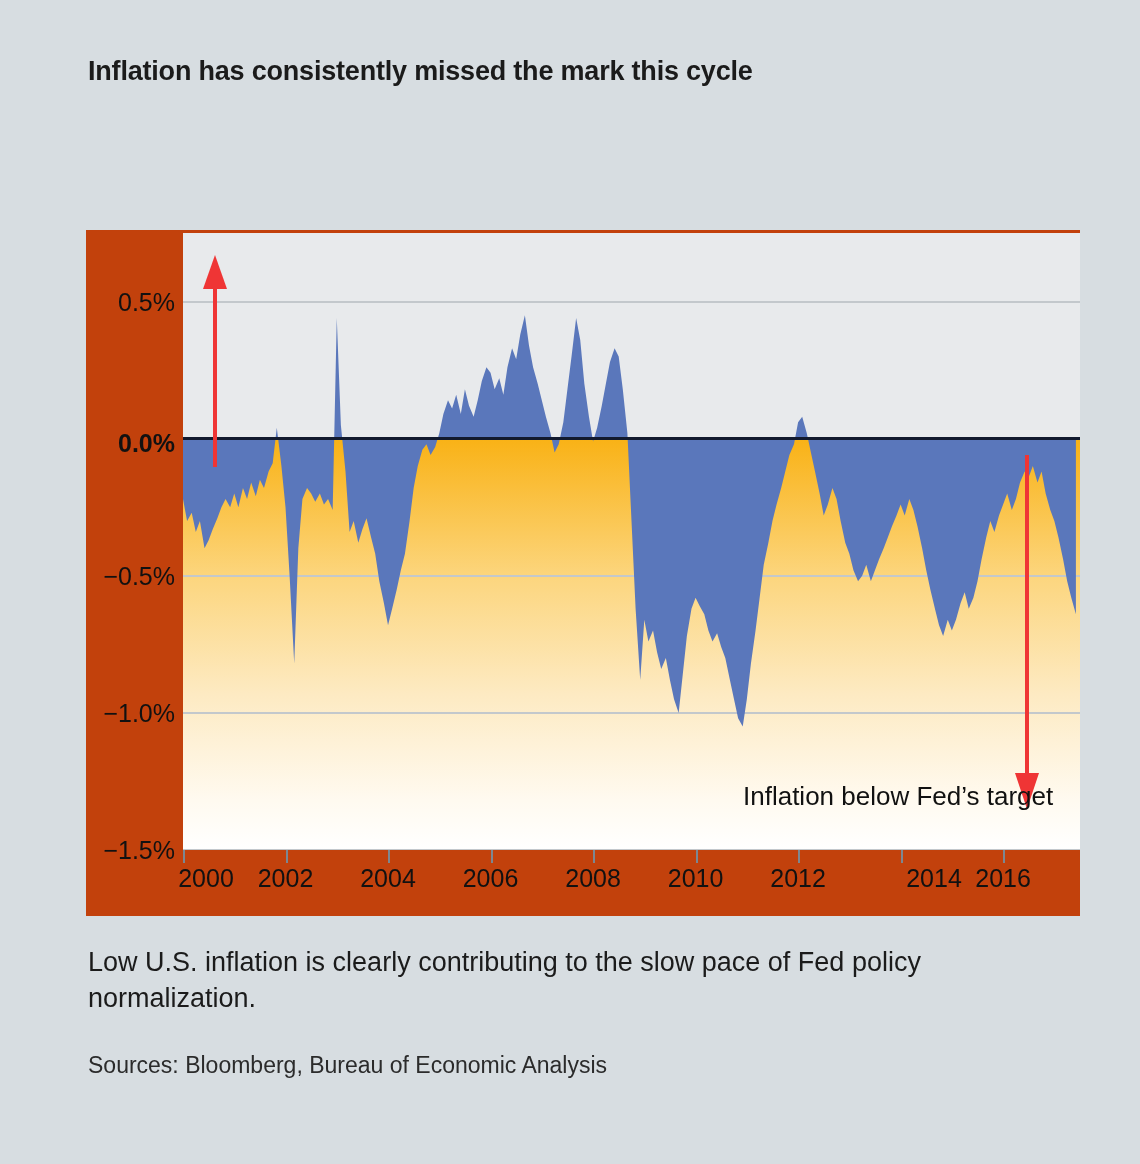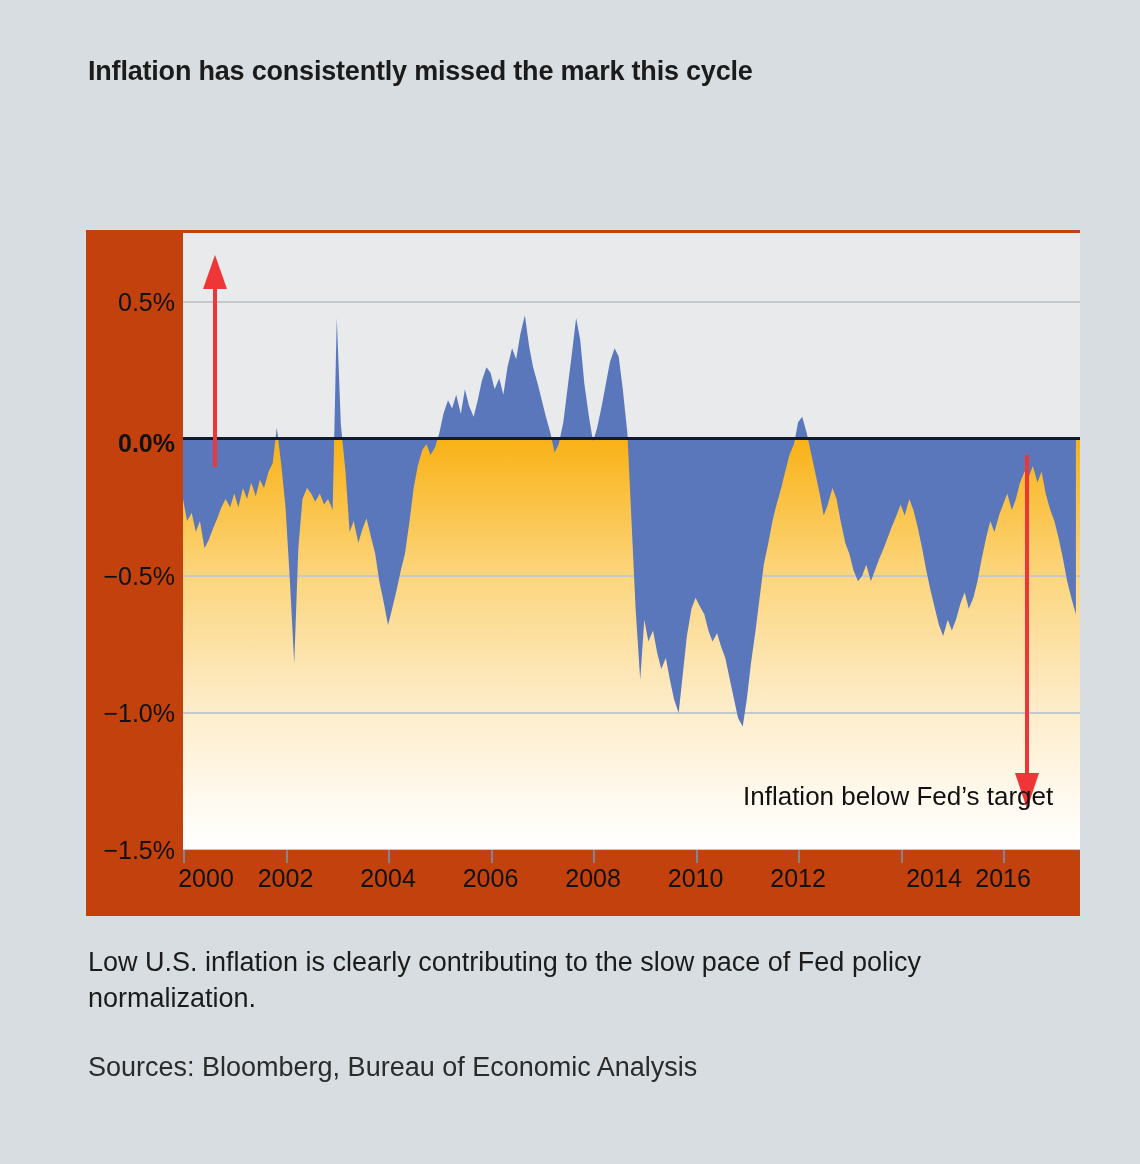--- a/index.html
+++ b/index.html
@@ -170,21 +170,21 @@
     top: 944px;
     width: 920px;
     font-size: 27px;
     color: #1b1b1b;
     line-height: 1.35;
   }
   .sources {
     position: absolute;
     left: 88px;
     top: 1052px;
-    font-size: 27px;
+    font-size: 23px;
     color: #2b2b2b;
     white-space: nowrap;
   }
 </style>
 </head>
 <body>
 
 <div class="page">
 
   <div class="header">

